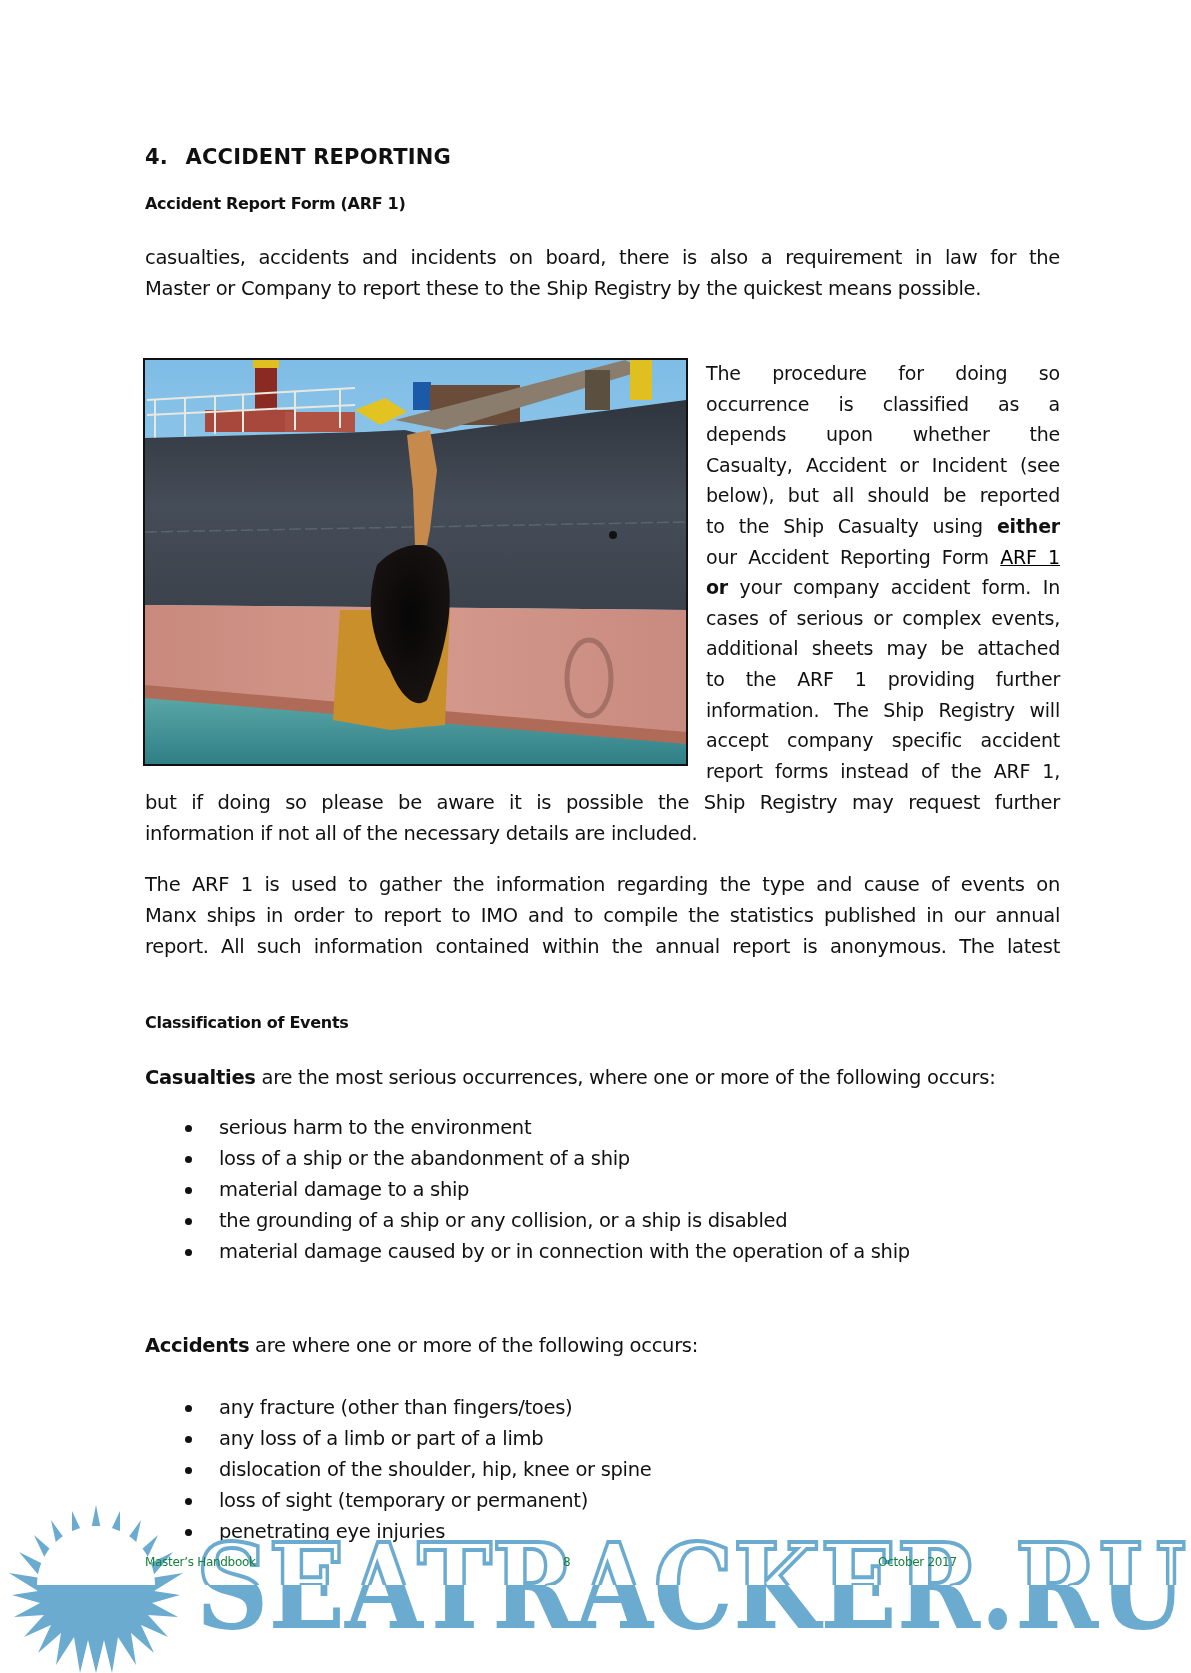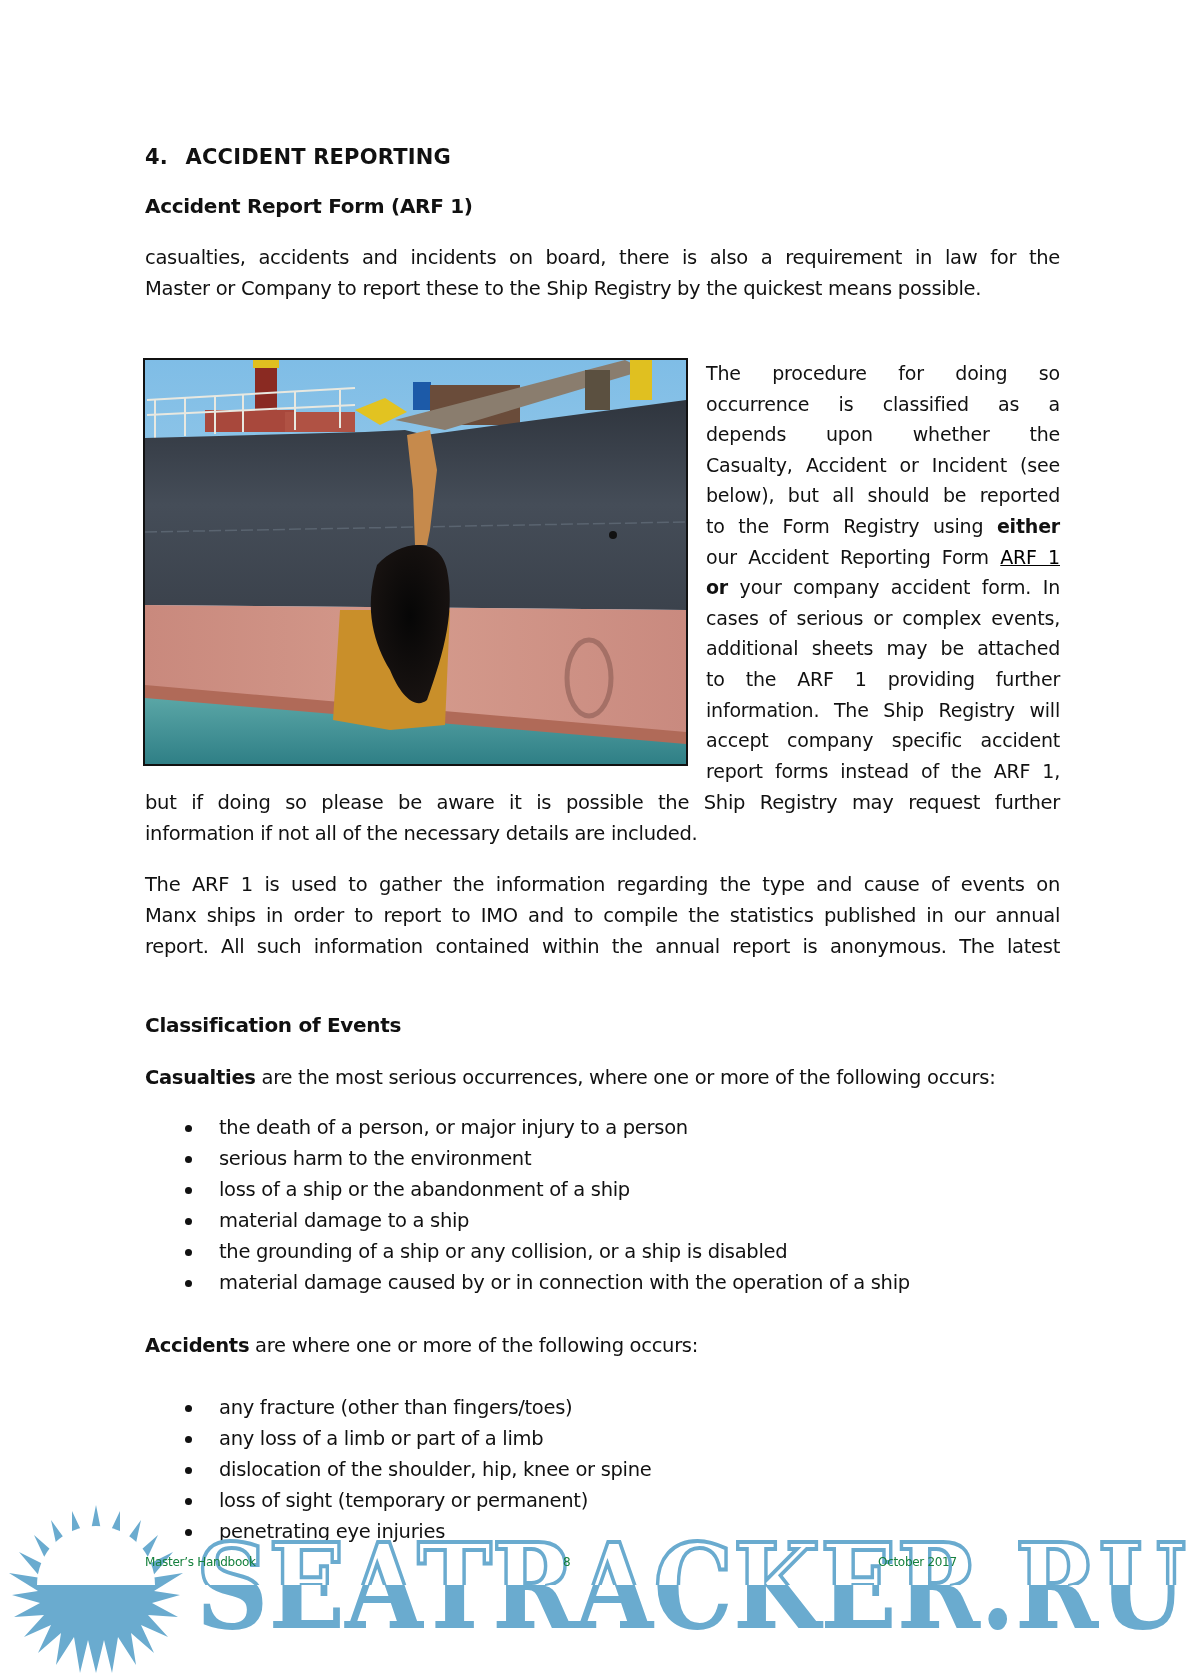--- a/index.html
+++ b/index.html
@@ -2,21 +2,21 @@
 <html><head>
 <meta charset="utf-8">
 <style>
   html, body { margin: 0; padding: 0; background: #ffffff; }
   body { width: 1191px; height: 1673px; position: relative; overflow: hidden;
          font-family: "DejaVu Sans", sans-serif; color: #111; }
   .page { position: absolute; left: 0; top: 0; width: 1191px; height: 1673px; }
   .blk { position: absolute; left: 145px; width: 915px; font-size: 19.5px; line-height: 31px; letter-spacing: -0.3px; }
   .h1 { position: absolute; left: 145px; top: 145px; font-size: 21px; font-weight: bold; letter-spacing: 0.2px; }
   .h1 .num { margin-right: 10px; }
-  .h2 { position: absolute; left: 145px; font-size: 20px; font-weight: bold; letter-spacing: -0.3px; }
+  .h2 { position: absolute; left: 145px; font-size: 16px; font-weight: bold; letter-spacing: -0.3px; }
   .jline { display: block; text-align: justify; text-align-last: justify; height: 31px; white-space: nowrap; }
   .jline.last { text-align-last: left; }
   .photo { position: absolute; left: 143px; top: 358px; width: 541px; height: 404px;
            border: 2px solid #111; overflow: hidden; }
   .rightcol { position: absolute; left: 706px; top: 358px; width: 354px; font-size: 19px; line-height: 30.6px; letter-spacing: -0.2px; }
   .rightcol .jline { height: 30.6px; }
   a.link { color: #000000; text-decoration: underline; }
   ul.bul { position: absolute; left: 145px; margin: 0; padding: 0; list-style: none; font-size: 19.5px; letter-spacing: -0.3px; }
   ul.bul li { position: relative; height: 31px; line-height: 31px; padding-left: 74px; white-space: nowrap; }
   ul.bul li .dot { position: absolute; left: 40px; top: 13px; width: 7px; height: 7px; border-radius: 50%; background: #111; }
@@ -108,21 +108,21 @@
       <circle cx="468" cy="175" r="4" fill="#111"></circle>
     </svg>
   </div>
 
   <div class="rightcol">
     <span class="jline">The procedure for doing so</span>
     <span class="jline">occurrence is classified as a</span>
     <span class="jline">depends upon whether the</span>
     <span class="jline">Casualty, Accident or Incident (see</span>
     <span class="jline">below), but all should be reported</span>
-    <span class="jline"><span>to the Form Registry using</span> <b>either</b></span>
+    <span class="jline"><span>to the Ship Casualty using</span> <b>either</b></span>
     <span class="jline"><span>our Accident Reporting Form</span> <a class="link" href="#">ARF 1</a></span>
     <span class="jline"><b>or</b> <span>your company accident form. In</span></span>
     <span class="jline">cases of serious or complex events,</span>
     <span class="jline">additional sheets may be attached</span>
     <span class="jline">to the ARF 1 providing further</span>
     <span class="jline">information. The Ship Registry will</span>
     <span class="jline">accept company specific accident</span>
     <span class="jline">report forms instead of the ARF 1,</span>
   </div>
 
@@ -137,21 +137,20 @@
     <span class="jline">report. All such information contained within the annual report is anonymous. The latest</span>
   </div>
 
   <div class="h2" style="top:1013px;">Classification of Events</div>
 
   <div class="blk" style="top:1062px;">
     <b>Casualties</b><span> are the most serious occurrences, where one or more of the following occurs:</span>
   </div>
 
   <ul class="bul" style="top:1112px;">
-    <li><span class="dot"></span><span>the death of a person, or major injury to a person</span></li>
     <li><span class="dot"></span><span>serious harm to the environment</span></li>
     <li><span class="dot"></span><span>loss of a ship or the abandonment of a ship</span></li>
     <li><span class="dot"></span><span>material damage to a ship</span></li>
     <li><span class="dot"></span><span>the grounding of a ship or any collision, or a ship is disabled</span></li>
     <li><span class="dot"></span><span>material damage caused by or in connection with the operation of a ship</span></li>
   </ul>
 
   <div class="blk" style="top:1330px;">
     <b>Accidents</b><span> are where one or more of the following occurs:</span>
   </div>

